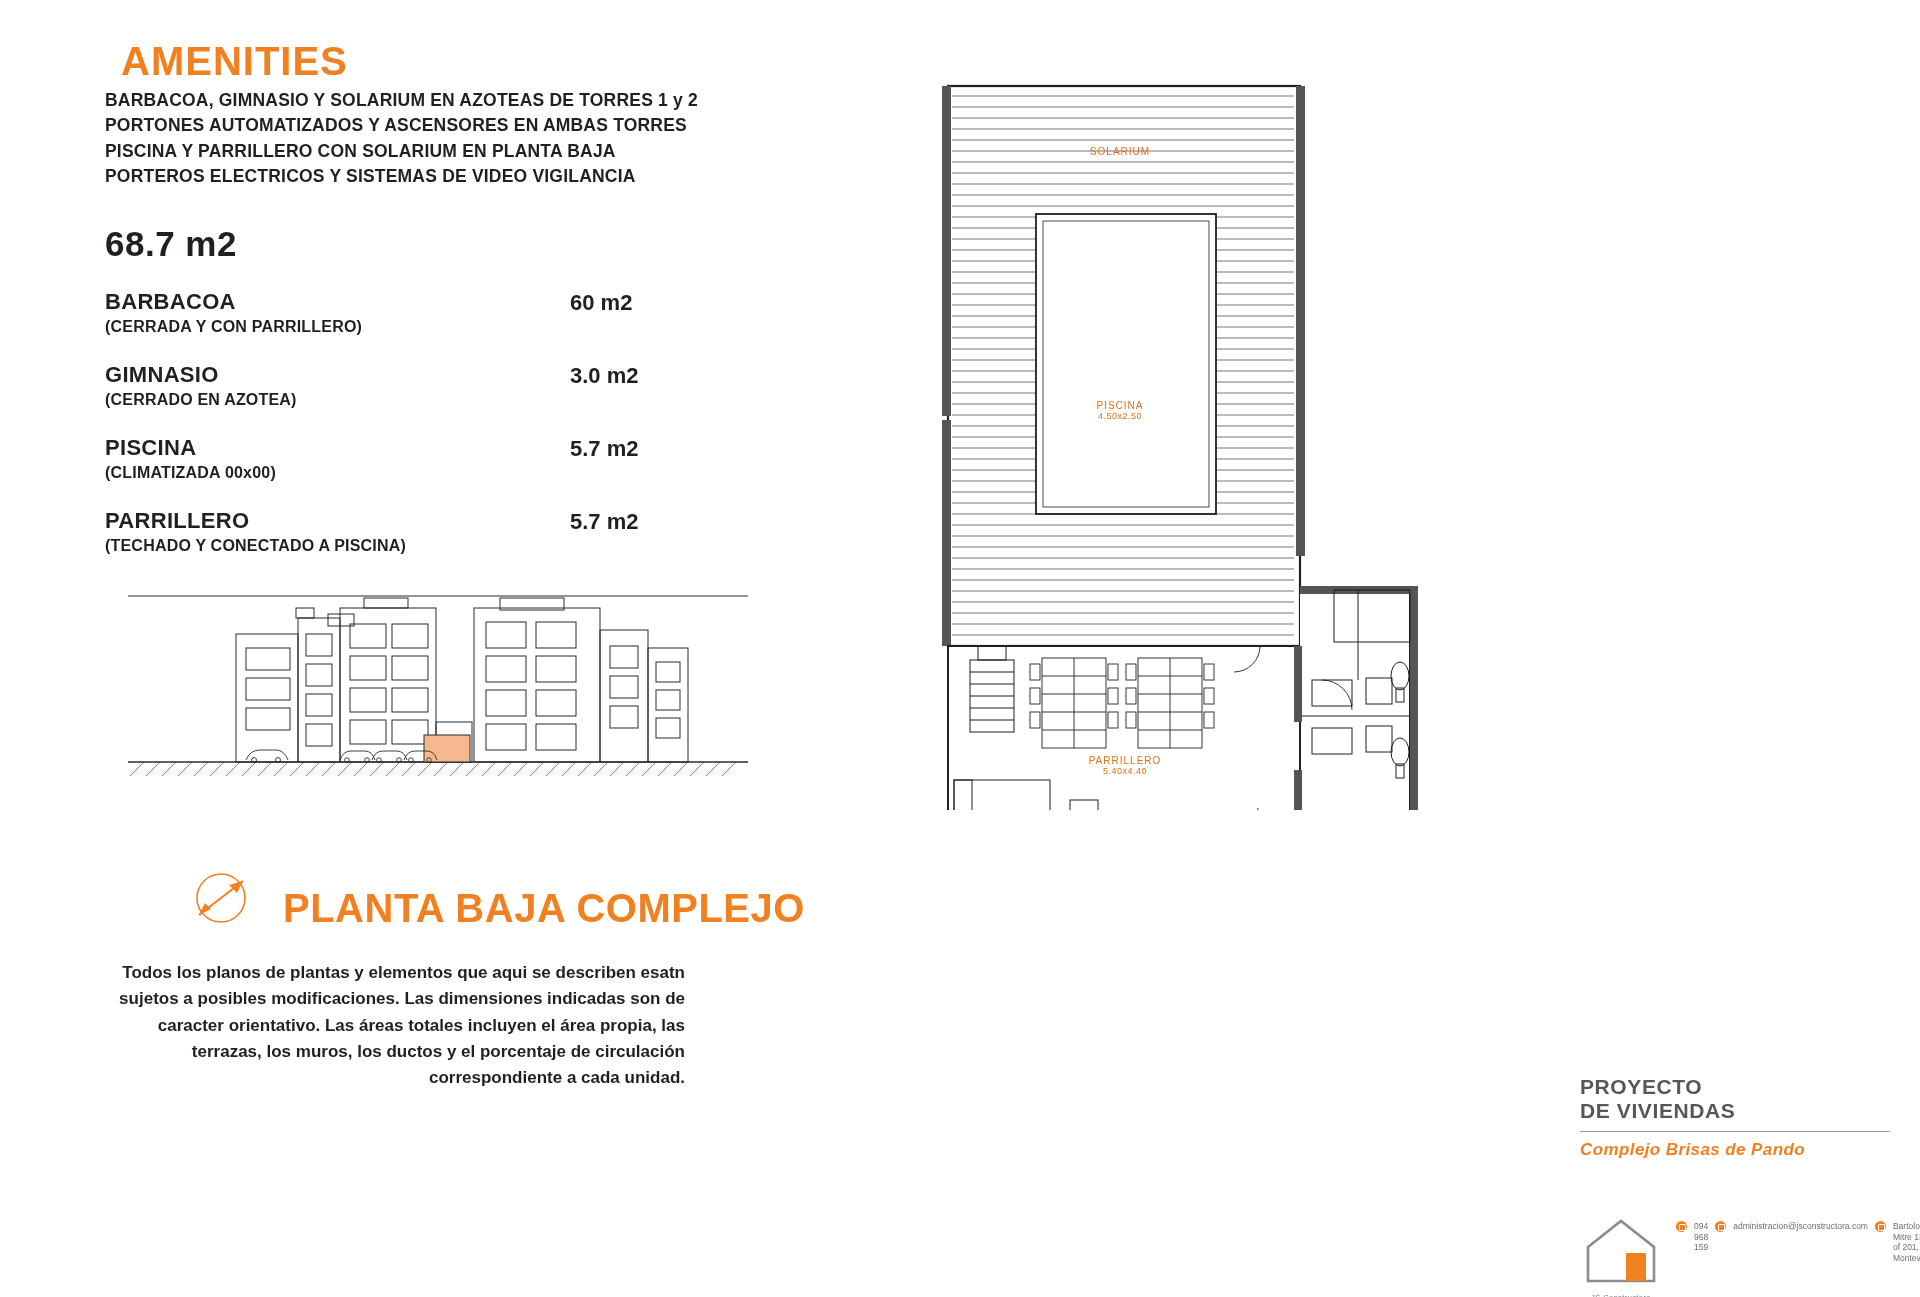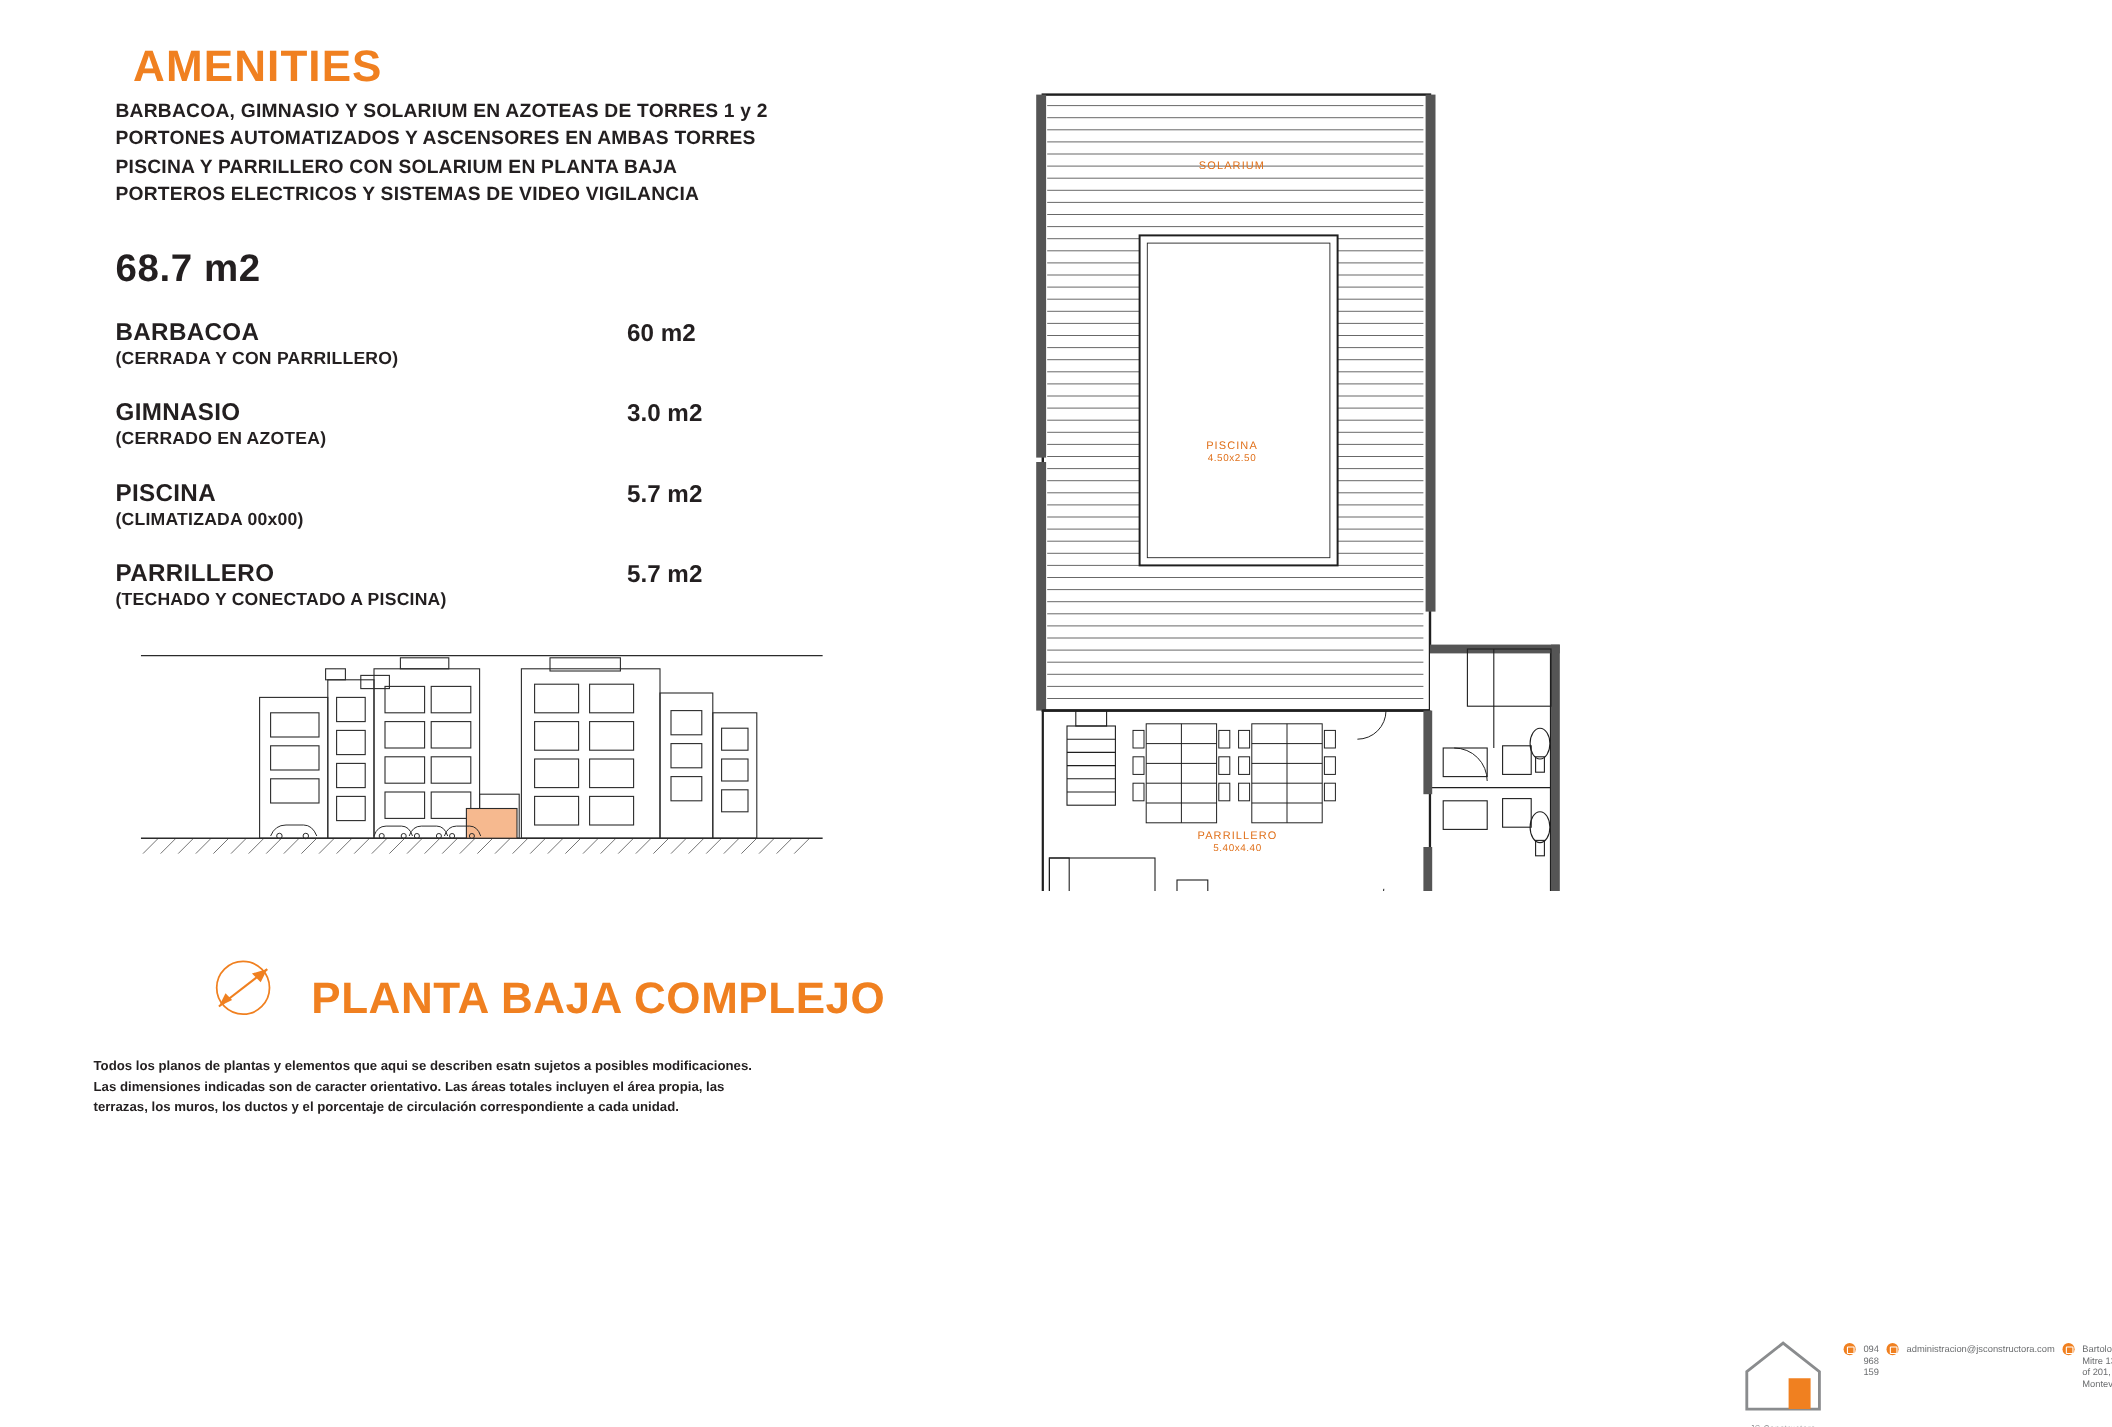--- a/index.html
+++ b/index.html
@@ -35,21 +35,21 @@
   .elev{position:absolute;left:128px;top:590px;width:620px;height:200px;}
   .elev svg{display:block;}
 
   
   .pb-wrap{position:absolute;left:185px;top:865px;display:flex;align-items:flex-end;gap:26px;}
   .pb-compass{width:72px;height:66px;}
   .pb-text{font-size:40px;font-weight:bold;color:#f08020;letter-spacing:0.5px;}
 
   .disclaimer{
     position:absolute;left:85px;top:960px;width:600px;
-    font-size:12px;line-height:1.55;font-weight:bold;color:#231f20;
+    font-size:17px;line-height:1.55;font-weight:bold;color:#231f20;text-align:right;
   }
 
   
   .plan{position:absolute;left:930px;top:80px;width:520px;height:730px;}
   .plan svg{display:block;}
   .planlabel{position:absolute;font-size:10px;color:#e0701a;letter-spacing:1px;text-align:center;}
   .planlabel small{display:block;font-size:9px;letter-spacing:0.5px;}
 
   
   .brand{position:absolute;left:1580px;top:1075px;width:310px;}
@@ -380,20 +380,26 @@
     <div class="planlabel" style="left:140px;top:320px;width:100px;">
       <span>PISCINA</span>
       <small>4.50x2.50</small>
     </div>
     <div class="planlabel" style="left:135px;top:675px;width:120px;">
       <span>PARRILLERO</span>
       <small>5.40x4.40</small>
     </div>
   </div>
 
+  <div class="brand">
+    <div class="p1">PROYECTO</div>
+    <div class="p1">DE VIVIENDAS</div>
+    <hr>
+    <div class="p2">Complejo Brisas de Pando</div>
+  </div>
 
   <div class="brand-bottom">
     <div>
       <svg class="logo-house" viewBox="0 0 82 72">
         <path d="M8 32 L41 6 L74 32 L74 66 L8 66 Z" fill="none" stroke="#8a8c8e" stroke-width="2.6"></path>
         <path d="M46 38 L66 38 L66 66 L46 66 Z" fill="#f08020" stroke="none"></path>
       </svg>
       <div class="logo-caption">JS Constructora</div>
     </div>
     <div class="contacts">

